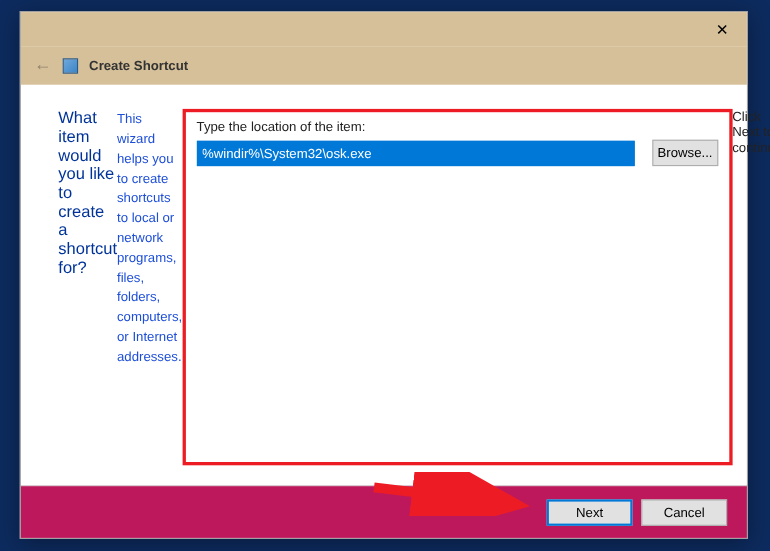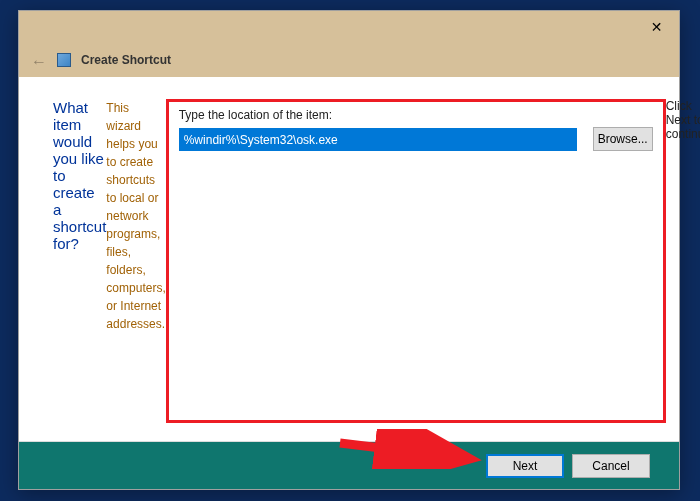--- a/index.html
+++ b/index.html
@@ -71,21 +71,21 @@
       display: flex;
       flex-direction: row;
     }
     .heading {
       color: #003399;
       font-size: 15px;
       font-weight: 400;
       margin-bottom: 30px;
     }
     .desc {
-      color: #a16207;
+      color: #1d4ed8;
       font-size: 12px;
       line-height: 1.5;
       margin-bottom: 24px;
       max-width: 560px;
     }
     .highlight-box {
       border: 3px solid #ed1c24;
       padding: 6px 10px 16px 10px;
       margin-bottom: 18px;
     }
@@ -118,26 +118,26 @@
       font-size: 12px;
       cursor: pointer;
       text-align: center;
     }
     .continue-text {
       font-size: 12px;
       color: #222;
     }
     .footer {
       height: 48px;
-      background: #0f766e;
+      background: #be185d;
       border-top: 1px solid #dcdcdc;
       display: flex;
       justify-content: flex-end;
       align-items: center;
-      padding: 0 29px;
+      padding: 0 18px;
       gap: 8px;
     }
     .footer-btn {
       width: 78px;
       height: 24px;
       background: #e1e1e1;
       border: 1px solid #adadad;
       font-size: 12px;
       cursor: pointer;
     }

